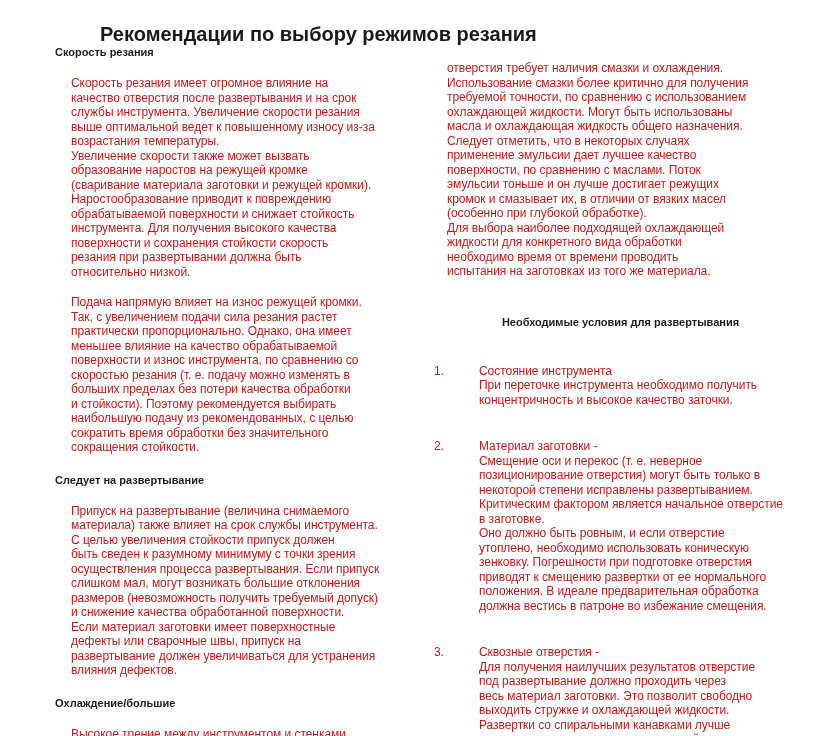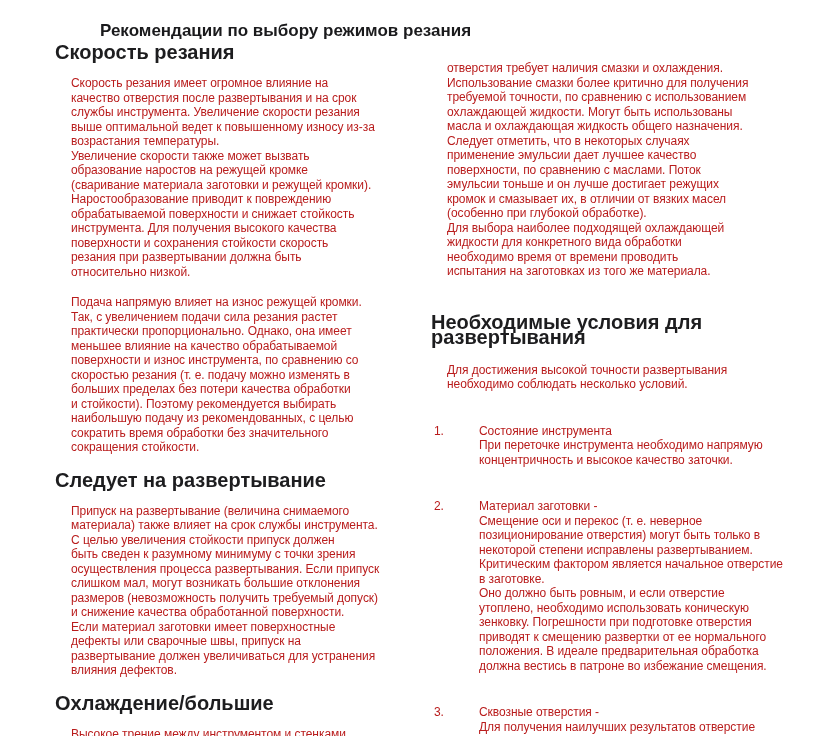--- a/index.html
+++ b/index.html
@@ -12,41 +12,41 @@
     width: 815px;
     height: 736px;
     background: #ffffff;
     font-family: "Liberation Sans", "DejaVu Sans", sans-serif;
     overflow: hidden;
   }
   .doc-title {
     position: absolute;
     left: 100px;
     top: 10px;
-    font-size: 17px;
+    font-size: 20px;
     font-weight: bold;
     color: #1a1a1c;
     letter-spacing: 0;
     white-space: nowrap;
   }
   .col {
     position: absolute;
     top: 45px;
   }
   .col-left {
     left: 55px;
     width: 380px;
   }
   .col-right {
     left: 418px;
     width: 392px;
   }
   .section-heading {
     margin: 18px 0 2px 0;
-    font-size: 20px;
+    font-size: 11px;
     line-height: 15px;
     font-weight: bold;
     color: #1d1d1f;
     white-space: pre-line;
   }
   .section:first-child .section-heading {
     margin-top: 0;
   }
   .body-text {
     margin: 16px;
@@ -58,20 +58,21 @@
   }
   
   .col-right .continuation,
   .col-right .section-heading,
   .col-right .intro {
     padding-left: 13px;
   }
   .col-right .section-heading {
     margin-top: 36px;
     margin-bottom: 18px;
+    text-align: center;
   }
   .numbered-list {
     margin: 0;
     padding: 0;
     list-style: none;
   }
   .list-item {
     display: flex;
     align-items: flex-start;
   }
@@ -154,28 +155,26 @@
 эмульсии тоньше и он лучше достигает режущих
 кромок и смазывает их, в отличии от вязких масел
 (особенно при глубокой обработке).
 Для выбора наиболее подходящей охлаждающей
 жидкости для конкретного вида обработки
 необходимо время от времени проводить
 испытания на заготовках из того же материала.</p>
 
     <div class="section">
       <h2 class="section-heading">Необходимые условия для развертывания</h2>
-      <p class="body-text intro">Для достижения высокой точности развертывания
-необходимо соблюдать несколько условий.</p>
 
       <ol class="numbered-list">
         <li class="list-item">
           <span class="body-text item-number">1.</span>
           <span class="body-text item-text">Состояние инструмента
-При переточке инструмента необходимо напрямую
+При переточке инструмента необходимо получить
 концентричность и высокое качество заточки.</span>
         </li>
         <li class="list-item">
           <span class="body-text item-number">2.</span>
           <span class="body-text item-text">Материал заготовки -
 Смещение оси и перекос (т. е. неверное
 позиционирование отверстия) могут быть только в
 некоторой степени исправлены развертыванием.
 Критическим фактором является начальное отверстие
 в заготовке.

